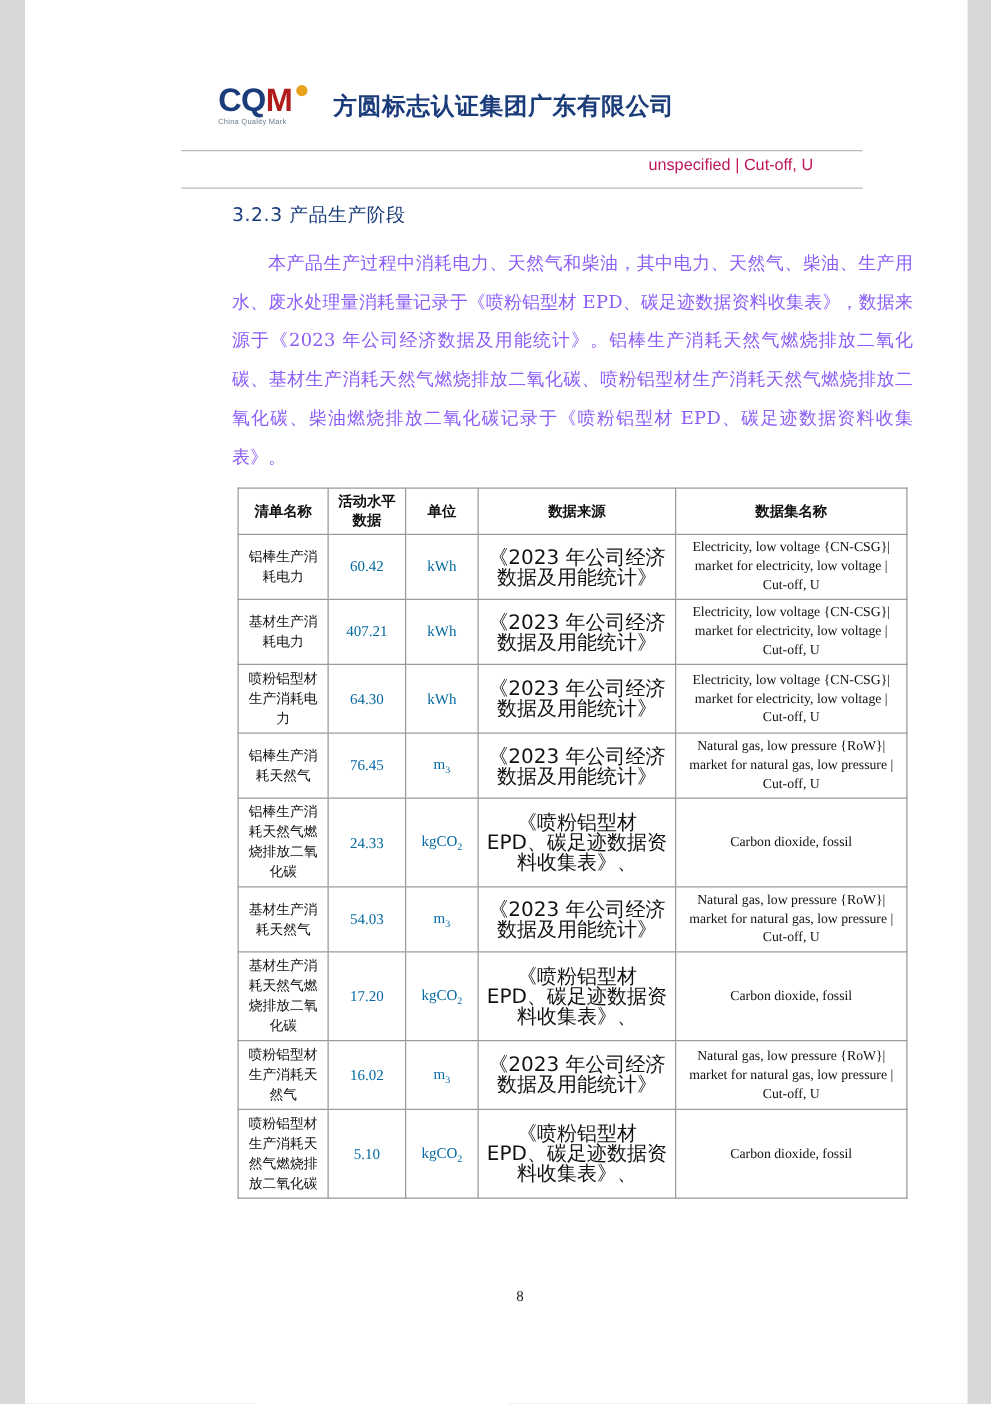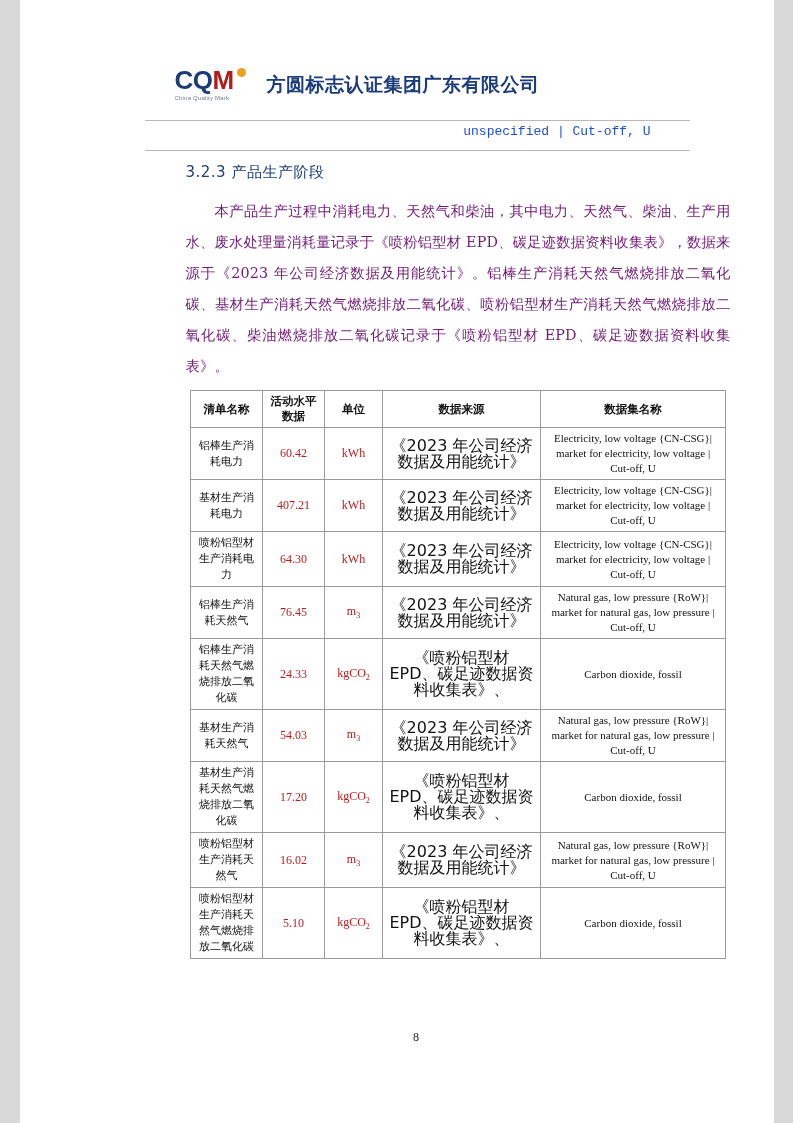--- a/index.html
+++ b/index.html
@@ -79,23 +79,23 @@
     left: 125px;
     width: 545px;
     border-top: 1px solid #b9b9b9;
   }
   .rule.top { top: 120px; }
   .rule.bottom { top: 150px; }
   .header-right {
     position: absolute;
     right: 123px;
     top: 124px;
-    font-family: Liberation Mono, monospace;
+    font-family: Liberation Sans, sans-serif;
     font-size: 13px;
-    color: #1d4ed8;
+    color: #be185d;
   }
   
   .content {
     position: absolute;
     left: 125px;
     top: 163px;
     width: 545px;
     margin-left: 41px;
   }
   h3.section-title {
@@ -103,21 +103,21 @@
     font-size: 15px;
     font-weight: normal;
     color: #1b3c7a;
     margin: 0 0 14px 0;
     letter-spacing: 0.5px;
   }
   p.body-par {
     font-family: "DejaVu Serif", serif;
     font-size: 14.3px;
     line-height: 31px;
-    color: #701a75;
+    color: #8b5cf6;
     margin: 0 0 8px 0;
     text-align: justify;
     text-indent: 29px;
     letter-spacing: 0.2px;
   }
   .table-caption {
     font-family: "DejaVu Sans", sans-serif;
     font-weight: bold;
     font-size: 13.5px;
     text-align: center;
@@ -147,21 +147,21 @@
   }
   td.c-name {
     font-family: "DejaVu Sans", sans-serif;
     font-size: 11px;
     line-height: 16px;
     color: #111;
   }
   td.c-val, td.c-unit {
     font-family: "Liberation Serif", serif;
     font-size: 12px;
-    color: #b91c1c;
+    color: #0369a1;
   }
   td.c-src {
     font-family: "DejaVu Sans", sans-serif;
     font-size: 16px;
     line-height: 16px;
     color: #111;
   }
   td.c-ds {
     font-family: "Liberation Serif", serif;
     font-size: 11px;

